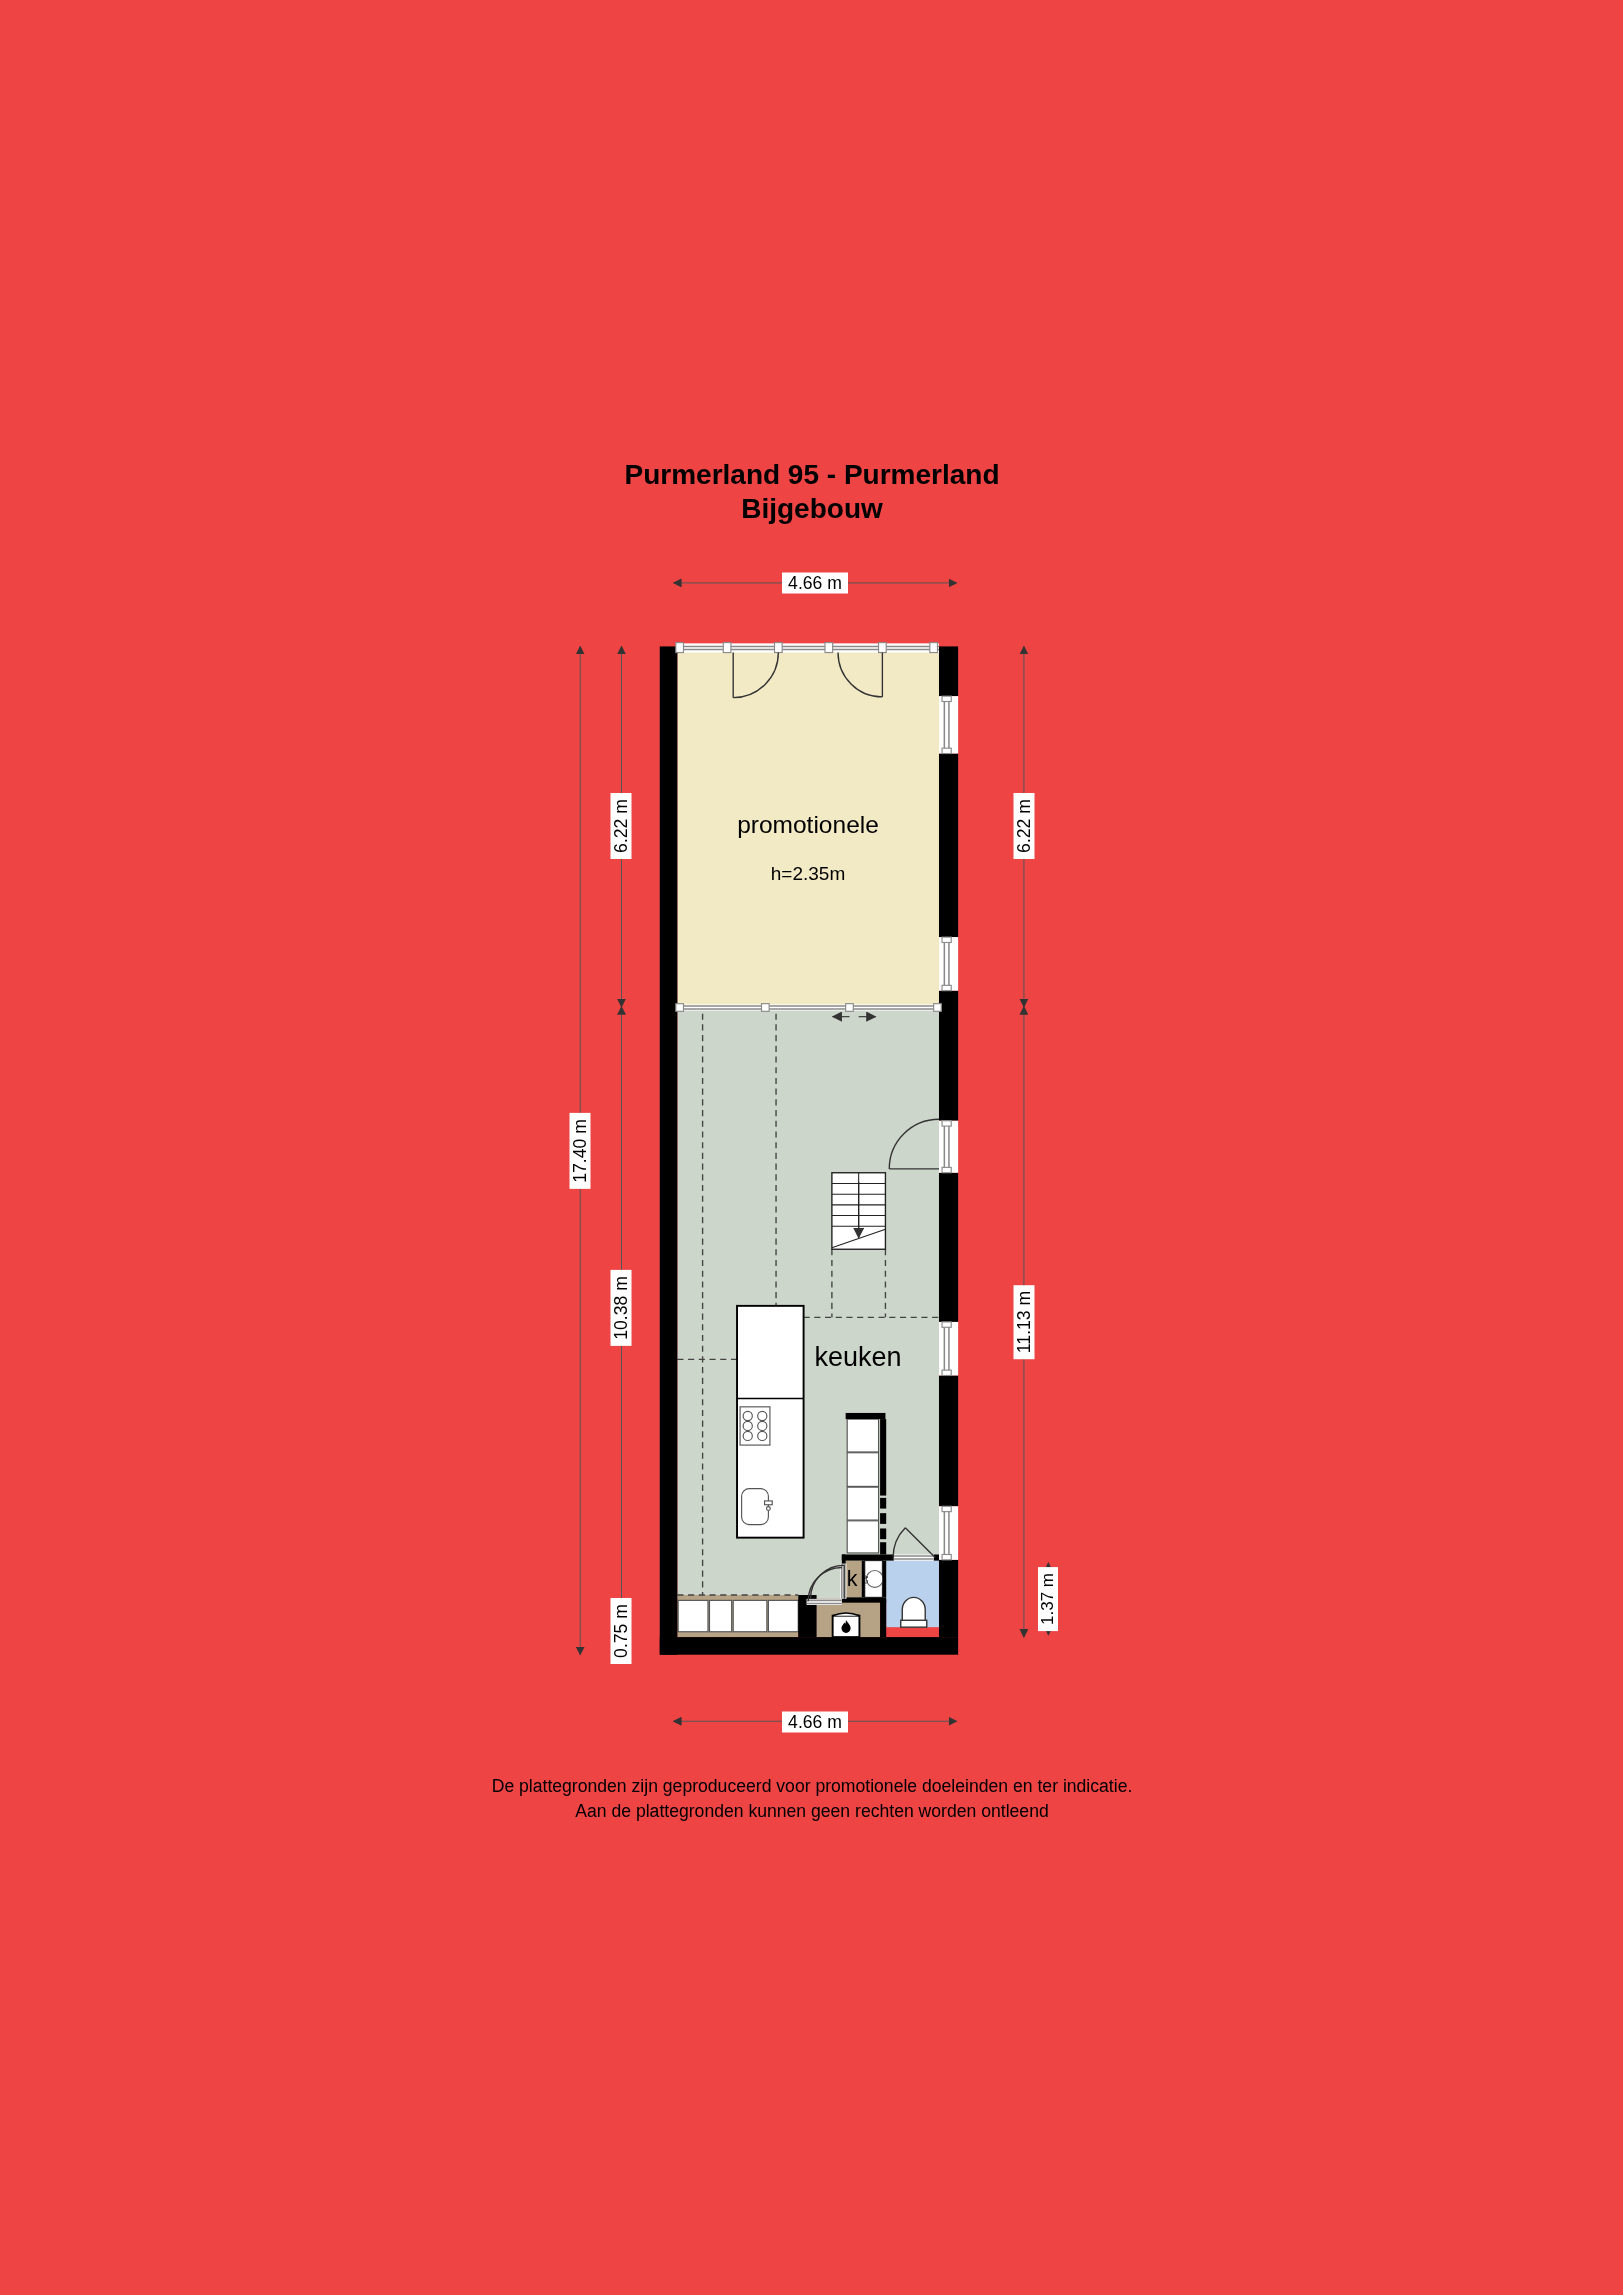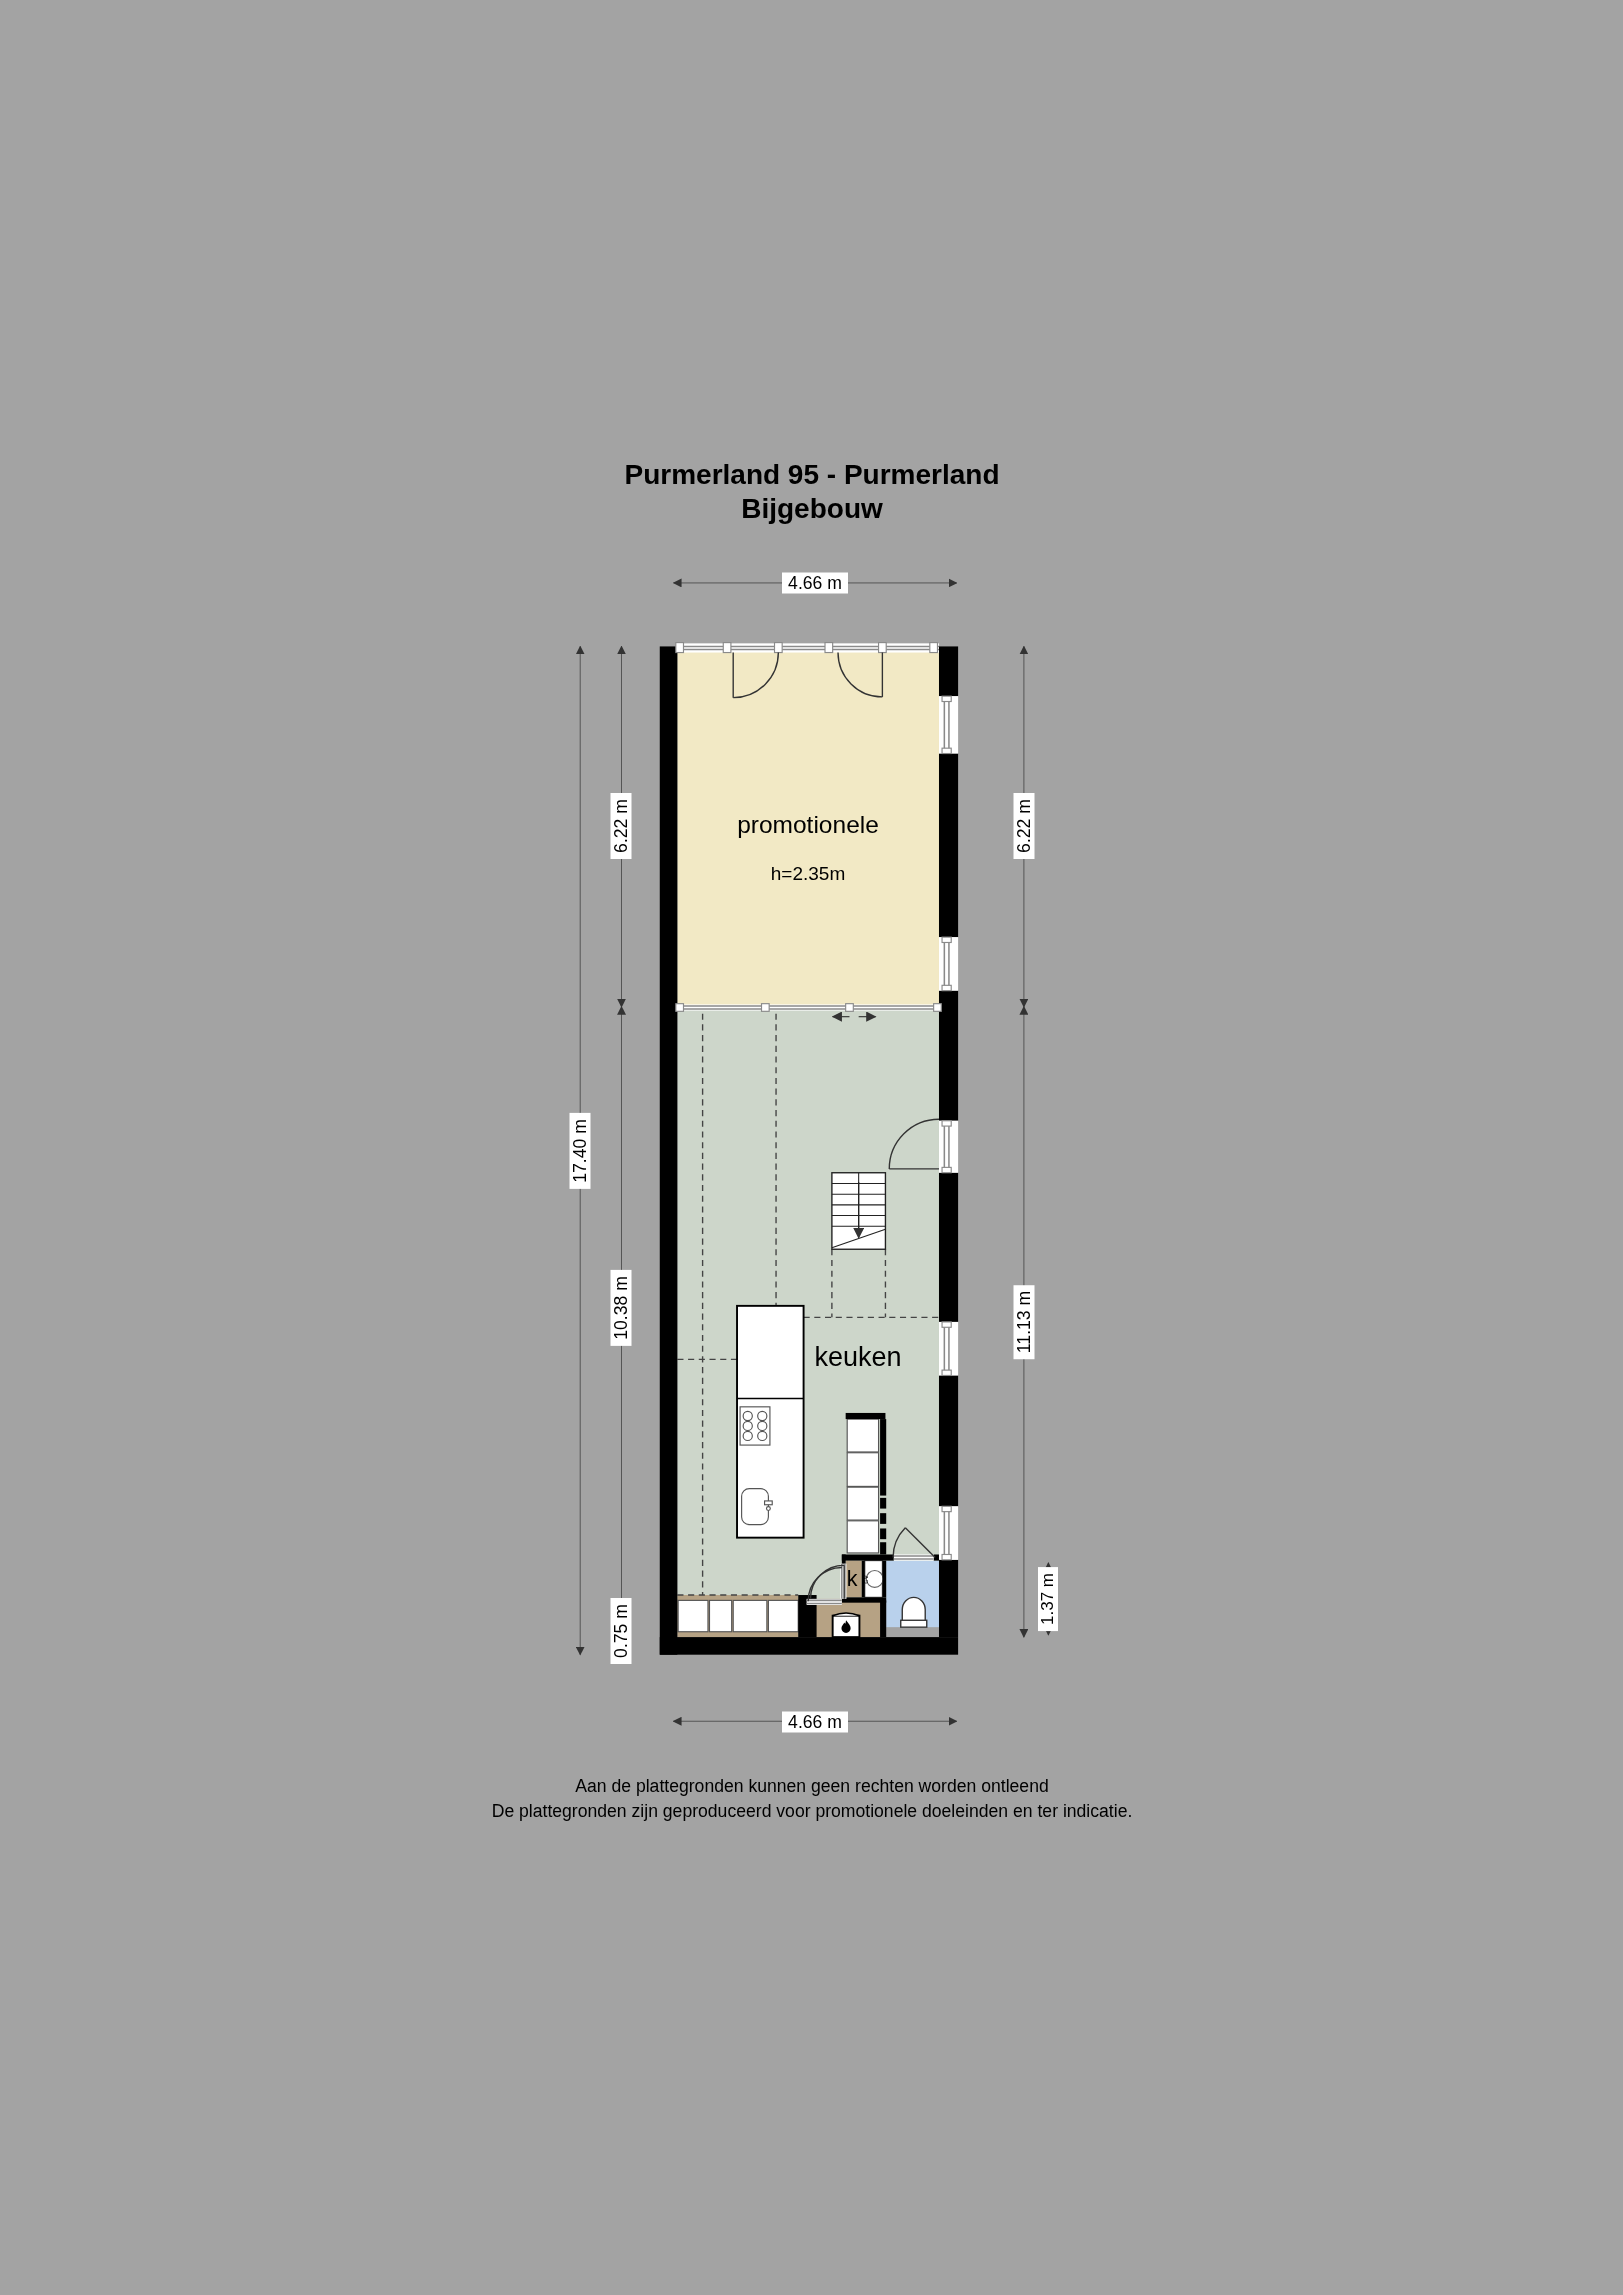--- a/index.html
+++ b/index.html
@@ -1,16 +1,16 @@
 <!DOCTYPE html>
 <html style="--c-meeting: #f2e9c5; --c-kitchen: #cdd6ca; --c-toilet: #b9d1ec; --c-wood: #b6a284; --c-wall: #000000;font-size:12.2px"><head>
 <meta charset="utf-8">
 <style>
   html,body{margin:0;padding:0;background:#fff;}
-  .sheet{position:relative;width:1624px;height:2295px;background:#a3a3a3;overflow:hidden;
+  .sheet{position:relative;width:1624px;height:2295px;background:#ef4444;overflow:hidden;
          font-family:"Liberation Sans", sans-serif;color:#000;}
   svg{position:absolute;left:0;top:0;}
   .title{position:absolute;left:0;top:458px;width:100%;text-align:center;
          font-weight:bold;font-size:28px;line-height:34px;}
   .room-label{position:absolute;transform:translate(-50%,-50%);font-size:24.5px;white-space:nowrap;}
   .room-sub{position:absolute;transform:translate(-50%,-50%);font-size:19px;white-space:nowrap;}
   .small-label{position:absolute;transform:translate(-50%,-50%);font-size:21.4px;}
   .tiny-label{position:absolute;transform:translate(-50%,-50%) rotate(-90deg);font-size:7.7px;letter-spacing:0.8px;}
   .dim-label{position:absolute;transform:translate(-50%,-50%);font-size:17.6px;background:#fff;
              padding:0 6.1px;white-space:nowrap;}
@@ -282,18 +282,18 @@
   <div class="dim-label" style="left:815px;top:1722px;">4.66 m</div>
   <div class="dim-label v" style="left:580px;top:1151px;">17.40 m</div>
   <div class="dim-label v" style="left:621px;top:826px;">6.22 m</div>
   <div class="dim-label v" style="left:621px;top:1308px;">10.38 m</div>
   <div class="dim-label v" style="left:621px;top:1631px;">0.75 m</div>
   <div class="dim-label v" style="left:1024px;top:826px;">6.22 m</div>
   <div class="dim-label v" style="left:1024px;top:1322px;">11.13 m</div>
   <div class="dim-label v" style="left:1048px;top:1599px;font-size:17px;">1.37 m</div>
 
   <div class="footer">
+    <div>De plattegronden zijn geproduceerd voor promotionele doeleinden en ter indicatie.</div>
     <div>Aan de plattegronden kunnen geen rechten worden ontleend</div>
-    <div>De plattegronden zijn geproduceerd voor promotionele doeleinden en ter indicatie.</div>
   </div>
 
 </div>
 
 
 </body></html>

